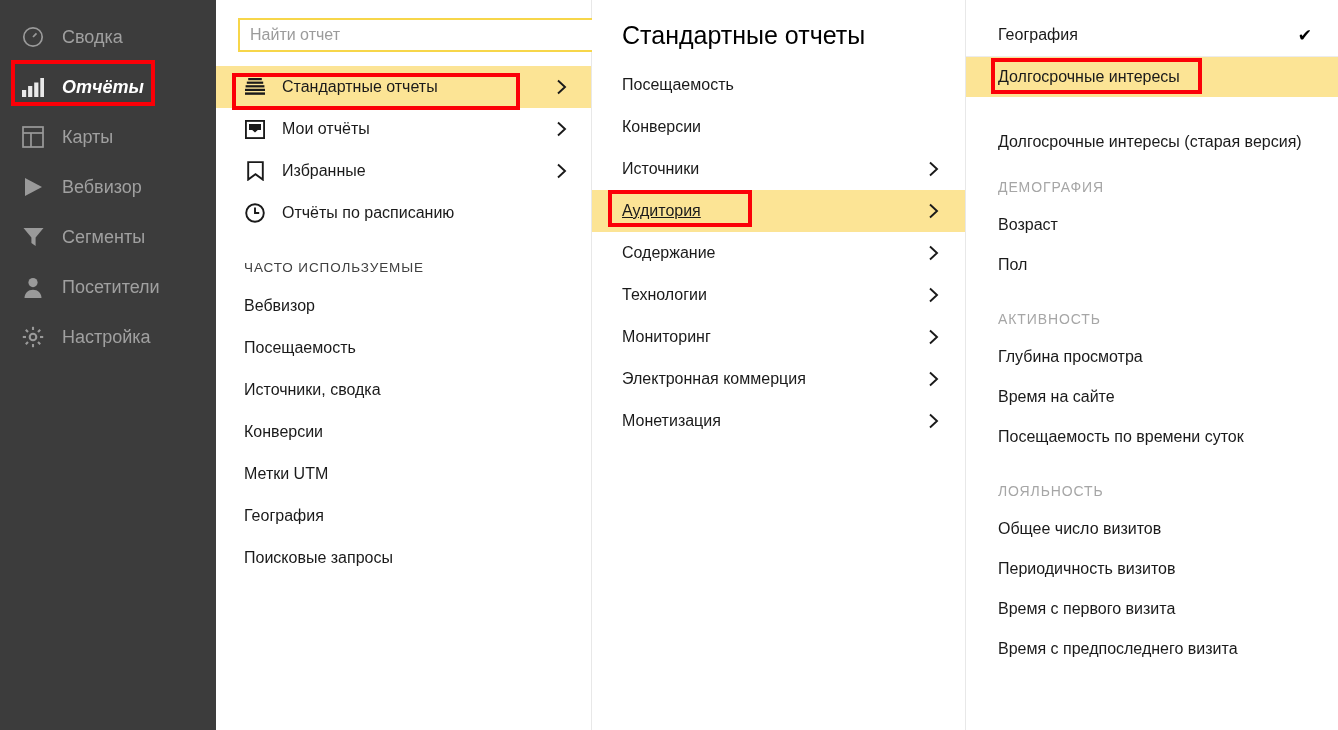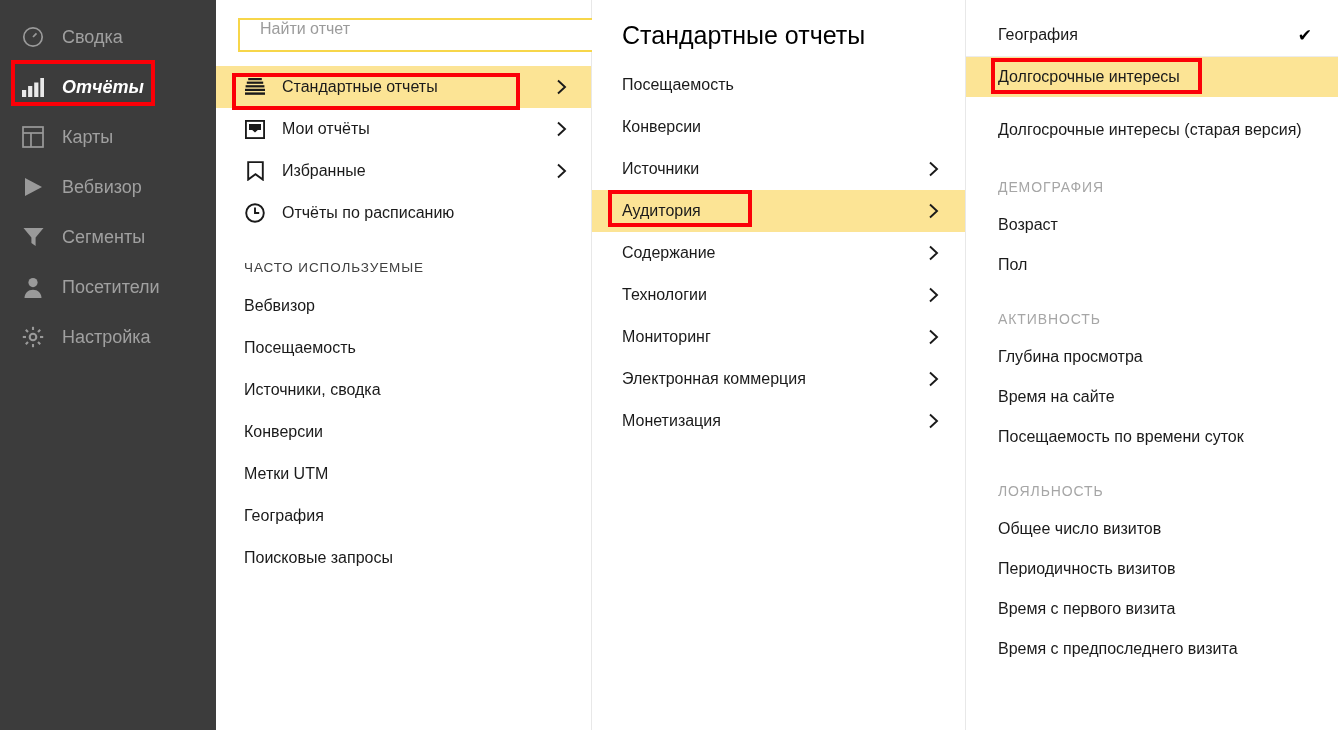--- a/index.html
+++ b/index.html
@@ -58,22 +58,22 @@
     height: 730px;
     background: #ffffff;
     position: relative;
     border-right: 1px solid #e8e8e8;
   }
   .search-wrap { padding: 18px 22px 14px 22px; }
   .search-box {
     width: 374px; height: 34px;
     border: 2px solid #f7d64a;
     background: #fff;
-    display: flex; align-items: flex-start;
-    padding: 0 20px;
+    display: flex; align-items: center;
+    padding: 0 10px;
     font-size: 16px;
     color: #999999;
   }
   .search-box input {
     border: 0; outline: 0; width: 100%;
     font-family: inherit; font-size: 16px;
     color: #333; background: transparent;
   }
   .search-box input::placeholder { color: #9b9b9b; }
 
@@ -125,21 +125,21 @@
     line-height: 1.2;
   }
   .p3-row {
     height: 42px;
     display: flex; align-items: center;
     padding-left: 30px; padding-right: 24px;
     font-size: 16px; color: #1a1a1a;
     cursor: pointer;
     position: relative;
   }
-  .p3-row.hl { background: #fce495; }
+  .p3-row.hl { background: #fce495; text-decoration: underline; }
   .p3-row .lbl3 { flex: 1; line-height: 1; }
 
   
   .panel4 {
     flex: 1 1 auto;
     height: 730px;
     background: #ffffff;
     position: relative;
   }
   .p4-row {
@@ -147,21 +147,21 @@
     display: flex; align-items: center;
     padding: 0 26px 0 32px;
     font-size: 16px; color: #1a1a1a;
     cursor: pointer;
     position: relative;
   }
   .p4-row.first { height: 46px; padding-top: 4px; }
   .p4-row.hl { background: #fce495; }
   .p4-row.two-line {
     min-height: 56px;
-    align-items: center;
+    align-items: flex-end;
     padding-top: 10px;
     line-height: 1.4;
   }
   .p4-row .lbl4 { flex: 1; line-height: 1.35; }
   .check { width: 18px; flex: 0 0 18px; font-size: 17px; color: #000; text-align: right; }
   .p4-sep {
     height: 1px; background: #ececec;
     margin: 0;
   }
   .p4-section {

